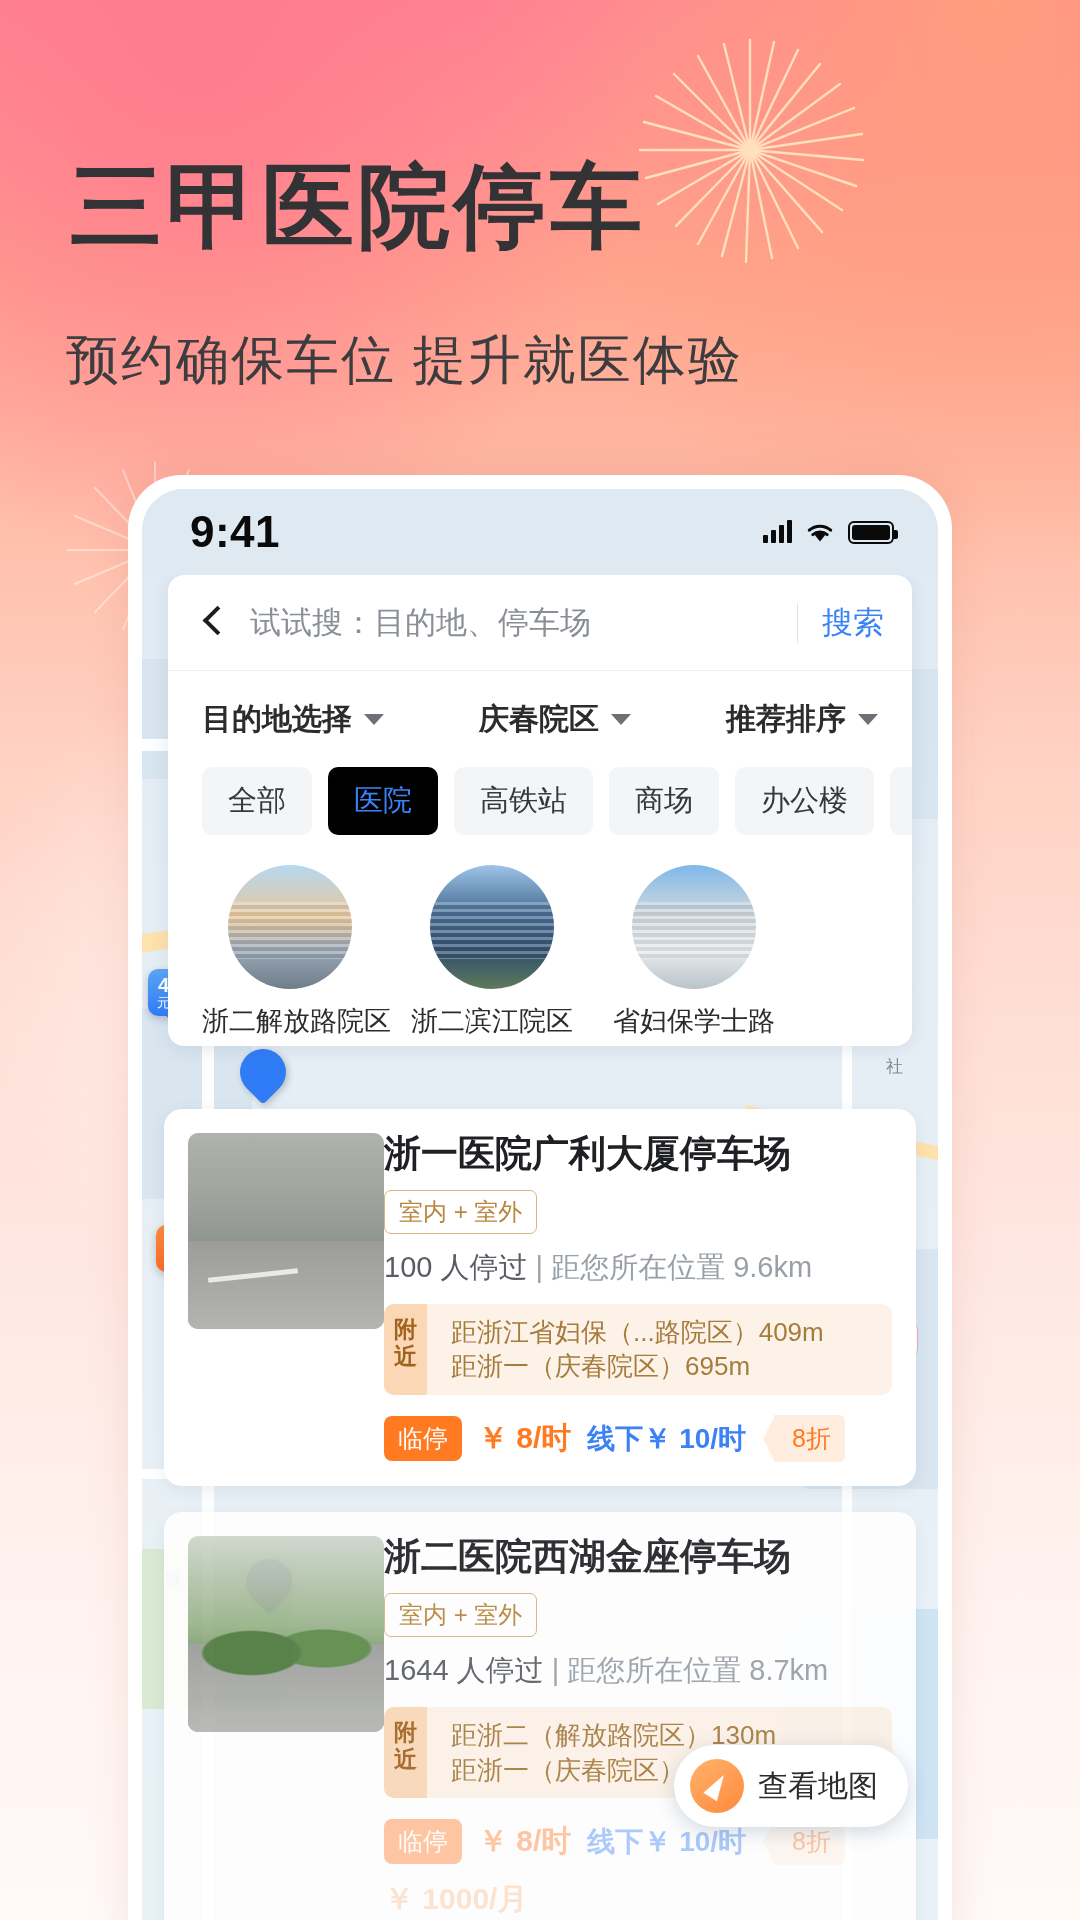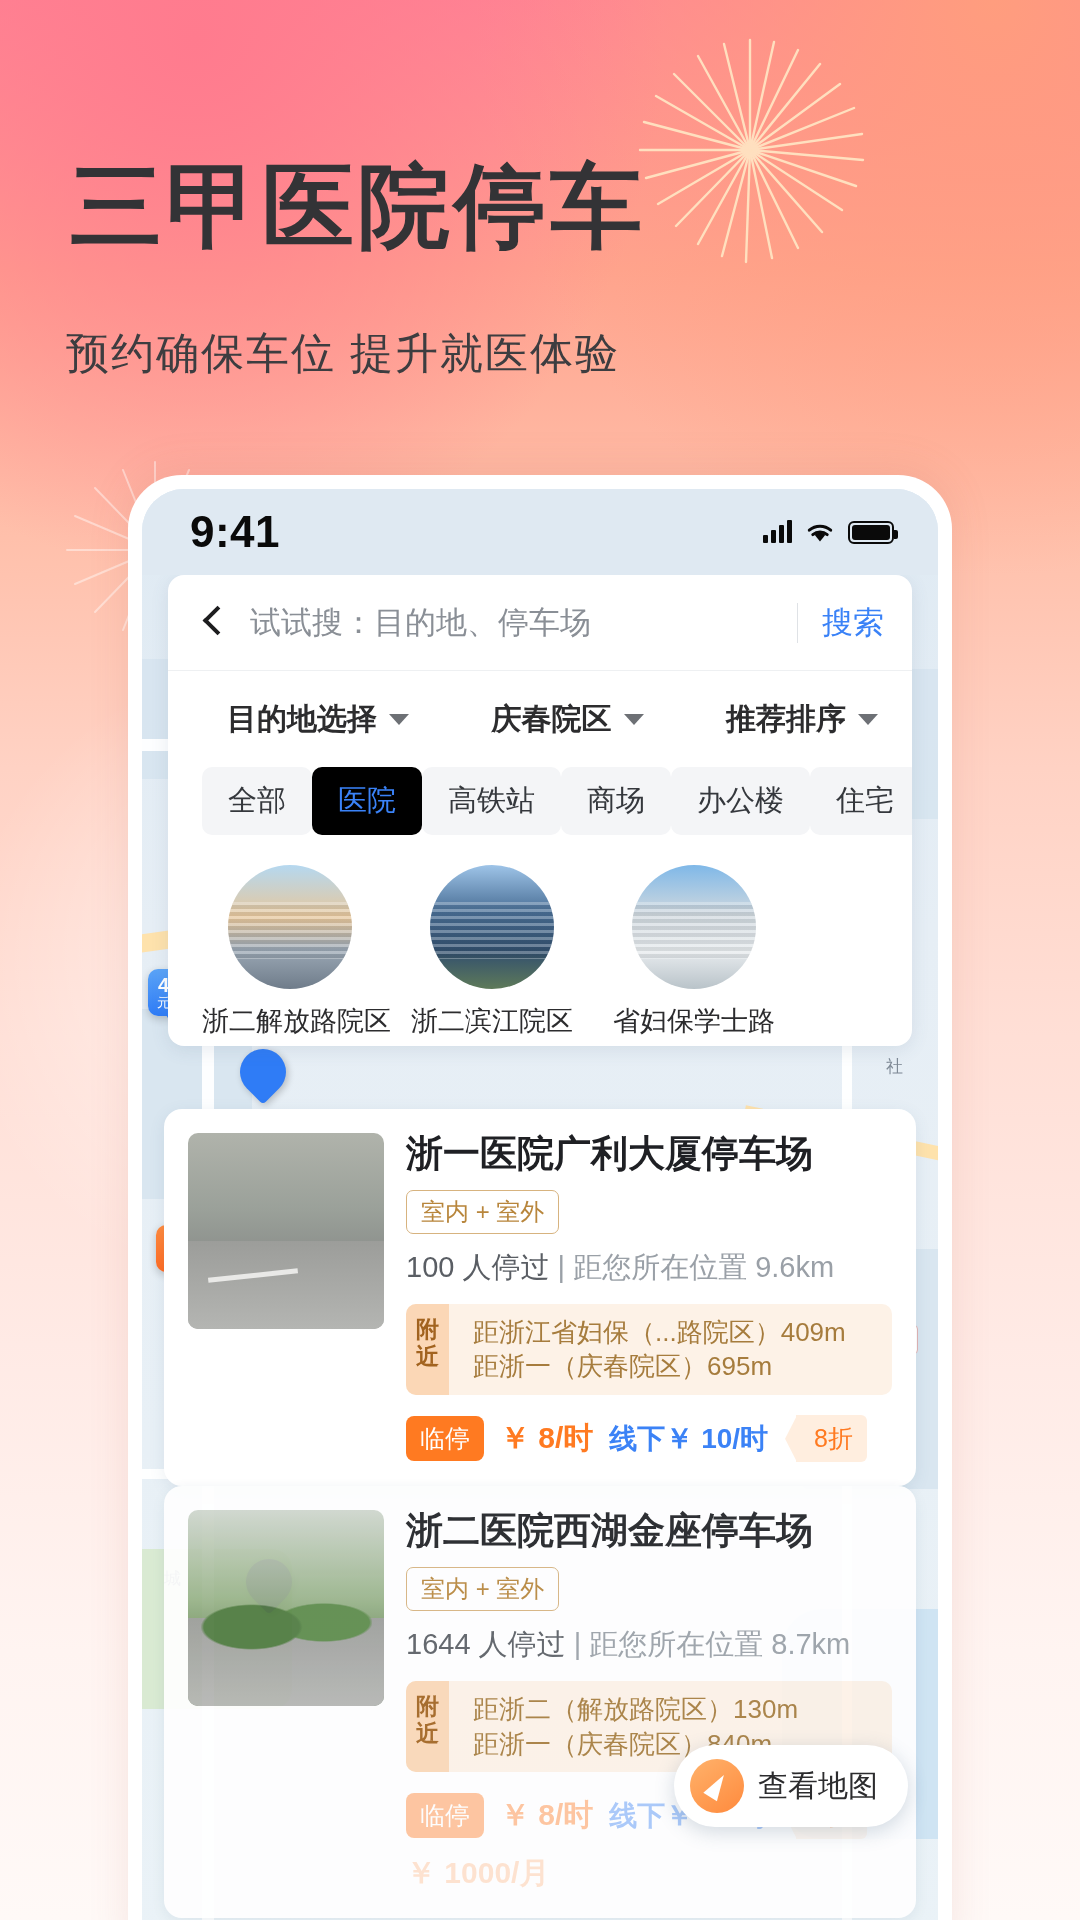--- a/index.html
+++ b/index.html
@@ -30,21 +30,21 @@
   .firework svg { display: block; }
 
   
   .poster-title {
     position: absolute; left: 70px; top: 160px;
     font-size: 92px; font-weight: bold; color: #333336;
     letter-spacing: 4px; line-height: 1;
   }
   .poster-sub {
     position: absolute; left: 66px; top: 325px;
-    font-size: 43px; color: #3d3d40; letter-spacing: 2px;
+    font-size: 53px; color: #3d3d40; letter-spacing: 2px;
   }
 
   
   .phone {
     position: absolute; left: 128px; top: 475px;
     width: 824px; height: 1480px;
     background: #ffffff;
     border-radius: 54px 54px 0 0;
     box-shadow: 0 -6px 40px rgba(180, 90, 80, .13);
     overflow: hidden;
@@ -150,29 +150,29 @@
     transform: rotate(45deg);
   }
   .search-placeholder { flex:1; font-size: 31px; color:#8a8f96; }
   .search-divider { width:1px; height:40px; background:#dfe2e6; margin: 0 24px 0 8px; }
   .search-btn { font-size: 31px; color:#3a82f7; }
 
   .filter-row {
     display:flex; align-items:center; height: 96px;
     padding: 0 34px; gap: 0; justify-content: space-between;
   }
-  .filter-item { display:flex; align-items:center; gap:12px;margin-left:25px; }
+  .filter-item { display:flex; align-items:center; gap:12px; }
   .filter-item span { font-size: 30px; color:#2c2c2e; font-weight: 600; }
   .caret {
     width:0;height:0;border-left:10px solid transparent;border-right:10px solid transparent;
     border-top:11px solid #6d7075;
   }
 
   .chips {
-    display:flex; padding: 0 34px; overflow: hidden;
+    display:flex; gap: 16px; padding: 0 34px; overflow: hidden;
   }
   .chip {
     flex: 0 0 auto;
     background:#f4f5f7; color:#35383d; border-radius: 10px;
     font-size: 29px; padding: 14px 26px; white-space: nowrap;
   }
   .chip.active { background:#000000; color:#3a82f7; }
 
   .hospitals {
     display:flex; padding: 30px 34px 0 34px; gap: 26px; overflow:hidden;
@@ -192,22 +192,22 @@
   .th-win {
     position:absolute; left:0; right:0; top:30%; height: 46%;
     background: repeating-linear-gradient(180deg, rgba(255,255,255,.28) 0 3px, rgba(0,0,0,.07) 3px 7px);
   }
 
   
   .results { position:absolute; left: 22px; right: 22px; top: 620px; z-index:3; }
   .card {
     background:#fff; border-radius: 18px;
     box-shadow: 0 4px 16px rgba(70,100,130,.10);
-    padding: 24px; 
-    display:flex; gap: 22px;
+    padding: 24px; margin-bottom: 26px;
+    display:flex; 
     position: relative;
   }
   .card.faded { opacity: .92; }
   .card-thumb {
     width: 196px; height: 196px; border-radius: 10px; flex:0 0 auto;
     overflow:hidden; position:relative;
   }
   .ct1 { background: linear-gradient(180deg,#b0b3ab 0%,#9aa099 40%,#8d918d 60%,#a8aaa6 100%); }
   .ct2 { background: linear-gradient(180deg,#cfd6cd 0%,#9ab48b 45%,#6f8e5e 70%,#7e8b76 100%); }
   .ct-road {

